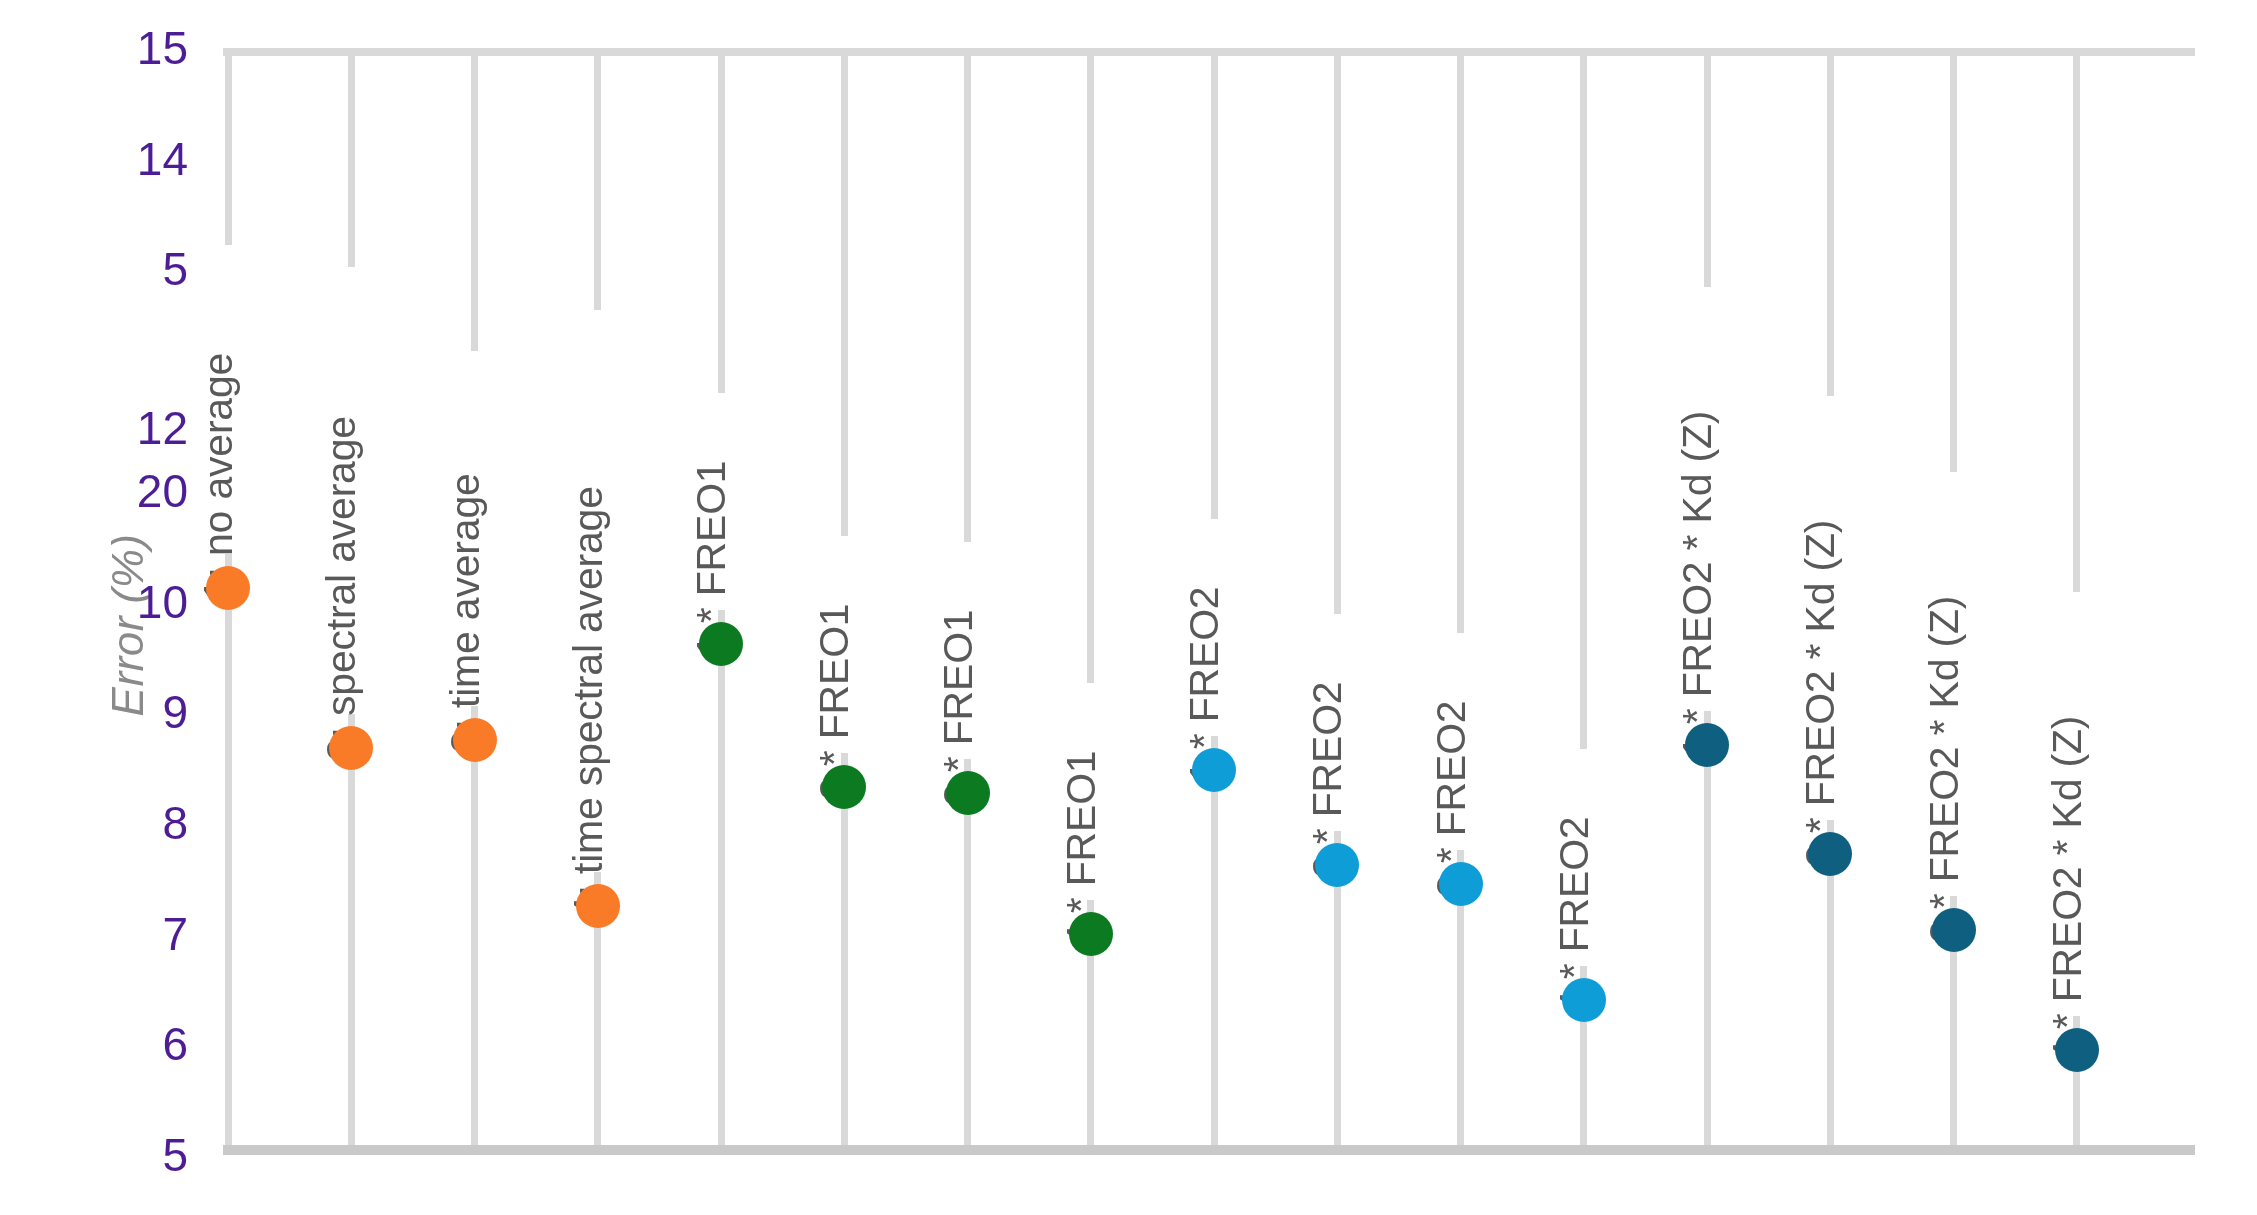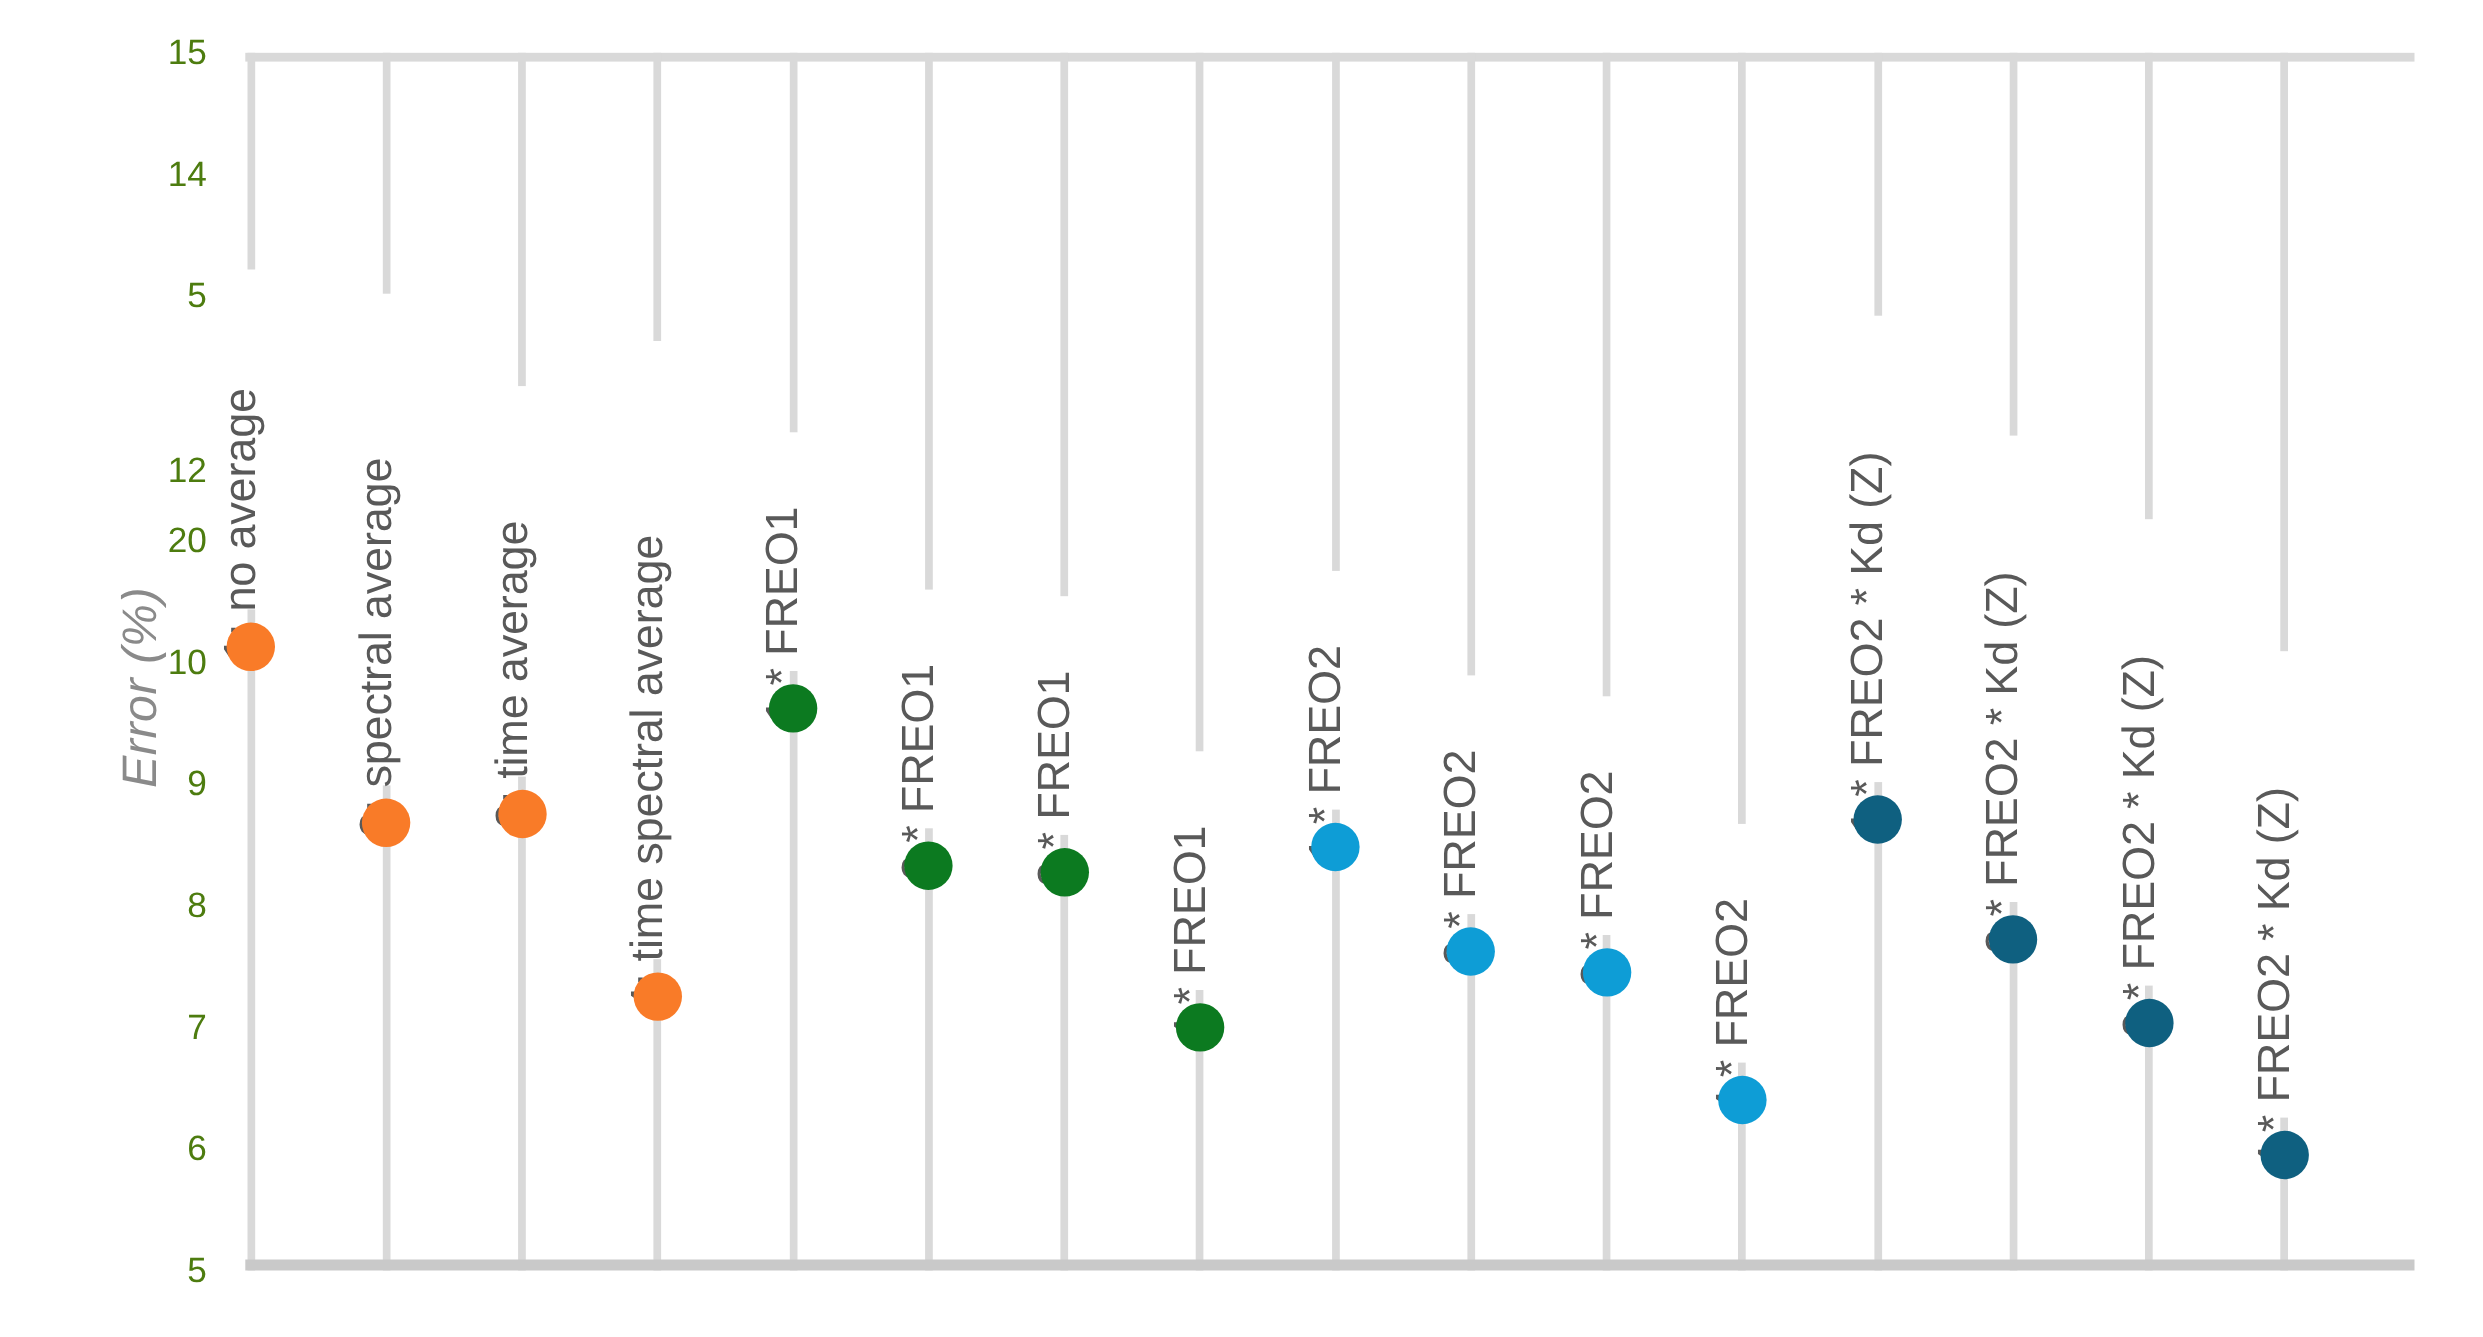--- a/index.html
+++ b/index.html
@@ -34,22 +34,22 @@
     font-size: 44px;
     font-style: italic;
     color: #8a8a8a;
     letter-spacing: 0.5px;
     white-space: nowrap;
   }
   .y-tick-inner {
     position: absolute;
     width: 110px;
     text-align: right;
-    font-size: 32px;
-    color: #4d7c0f;
+    font-size: 46px;
+    color: #4c1d95;
     transform: translateY(-50%);
   }
 
   
   #plot-area {
     position: absolute;
     left: 223px;
     top: 48px;
     width: 1972px;
     height: 1107px;

